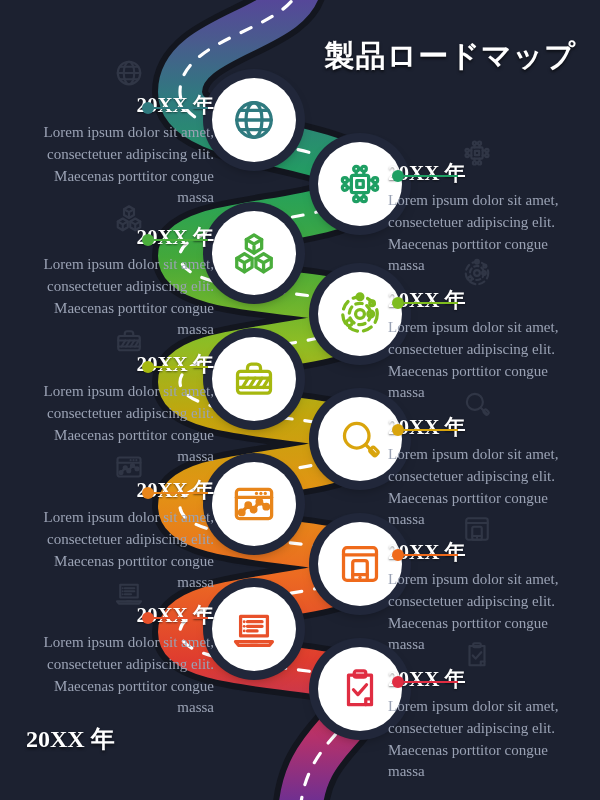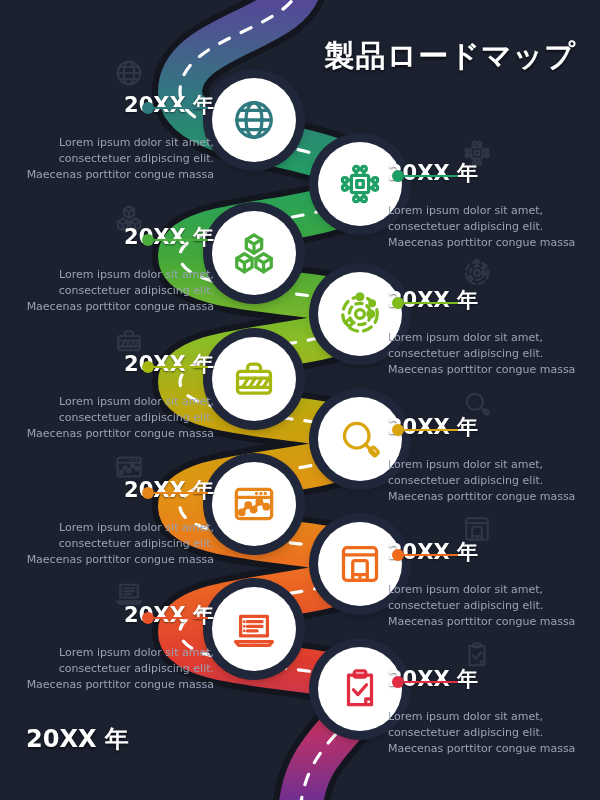--- a/index.html
+++ b/index.html
@@ -3,21 +3,21 @@
 <meta charset="utf-8">
 <style>
   * { margin:0; padding:0; box-sizing:border-box; }
   html,body { width:600px; height:800px; }
   body {
     background:#1c2130;
     font-family:"DejaVu Sans","Liberation Sans",sans-serif;
     position:relative;
     overflow:hidden;
   }
-  #stage { position:absolute; inset:0; width:600px; height:800px; }
+  #stage { position:absolute; inset:0; width:600px; height:800px;font-family:Liberation Serif, serif; }
 
   
   .title {
     position:absolute;
     right:24px; top:36px;
     font-size:30px;
     font-weight:bold;
     color:#ffffff;
     letter-spacing:1px;
     text-shadow:0 2px 3px rgba(0,0,0,.6);
@@ -44,22 +44,22 @@
   .block.right { text-align:left; }
   .block .year {
     font-size:21px;
     font-weight:bold;
     color:#ffffff;
     line-height:1.1;
     white-space:nowrap;
     text-shadow:0 1px 2px rgba(0,0,0,.5);
   }
   .block .desc {
-    margin-top:18px;
-    font-size:11px;
+    margin-top:5px;
+    font-size:15px;
     line-height:1.45;
     color:#9aa2b4;
   }
 
   
   .ghost { position:absolute; opacity:.18; }
   .ghost svg { width:30px; height:30px; display:block; }
 
   
   .conn { position:absolute; height:12px; display:flex; align-items:center; }

